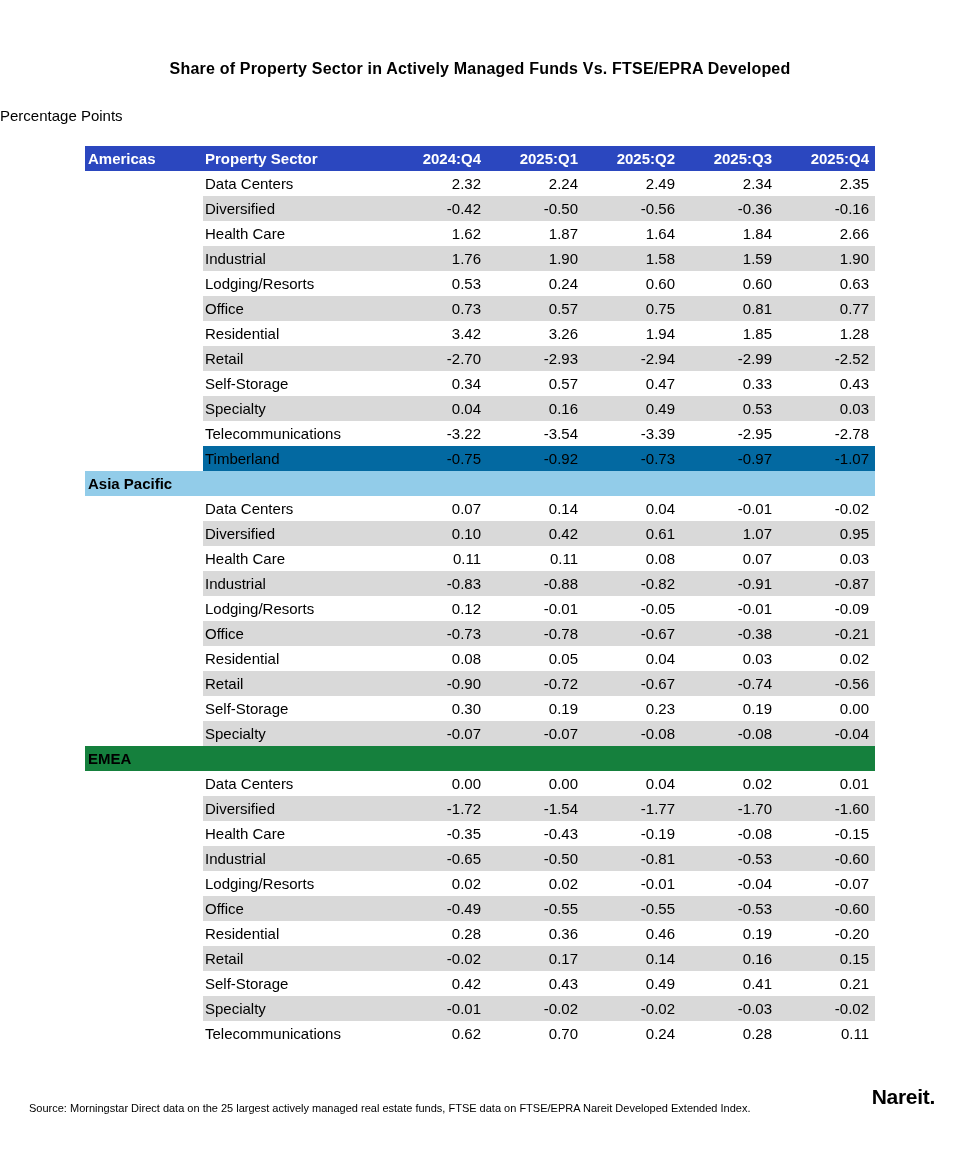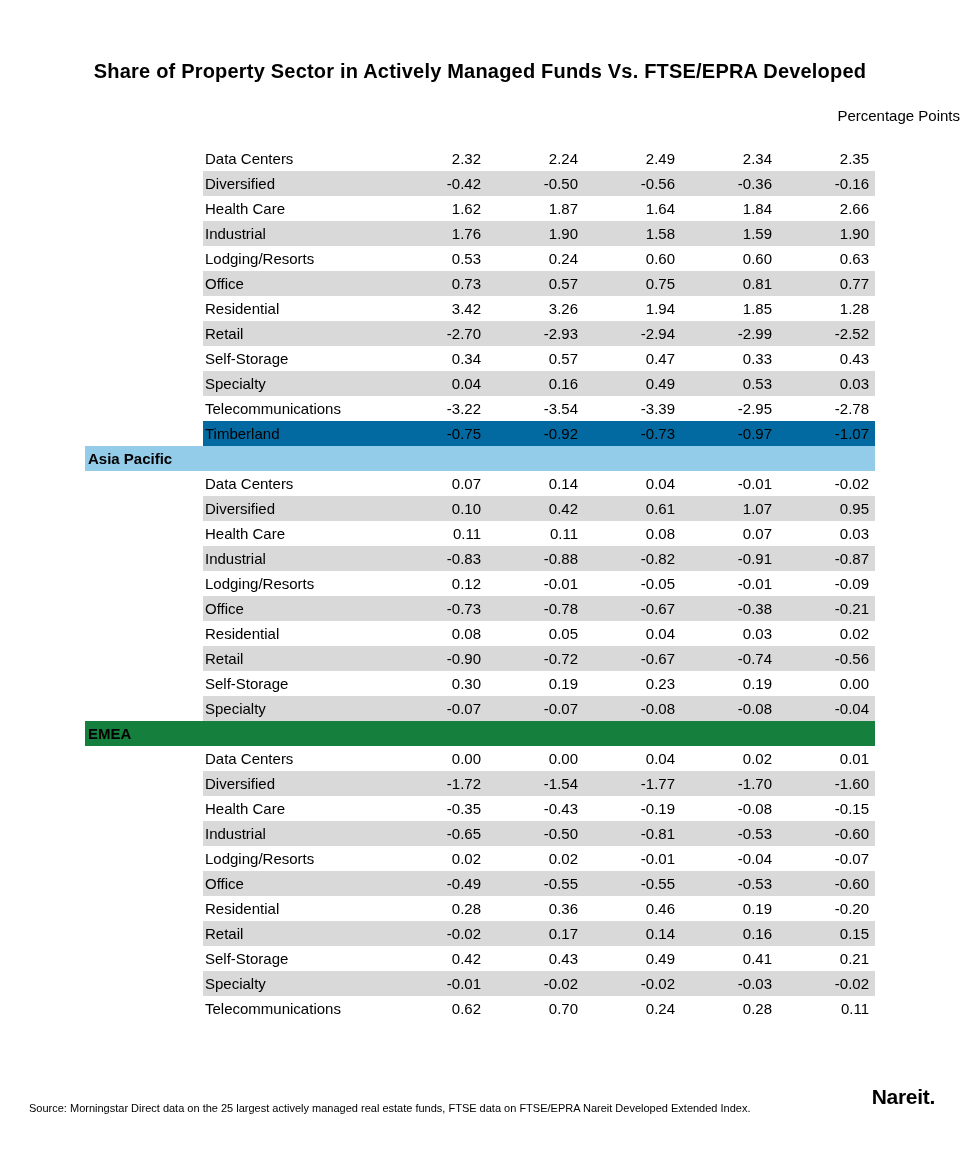--- a/index.html
+++ b/index.html
@@ -5,26 +5,26 @@
   html, body { margin: 0; padding: 0; }
   body {
     width: 960px; height: 1152px;
     background: #ffffff;
     font-family: "Liberation Sans", sans-serif;
     position: relative;
     color: #000;
   }
   .title {
     position: absolute; top: 60px; left: 0; width: 960px;
-    text-align: center; font-size: 20px; font-weight: bold;
+    text-align: center; font-size: 16px; font-weight: bold;
     letter-spacing: 0.2px;
   }
   .subtitle {
     position: absolute; top: 107px; left: 0; width: 960px;
-    text-align: right; font-size: 15px;
+    text-align: left; font-size: 15px;
   }
   .table {
     position: absolute; left: 85px; top: 146px; width: 790px;
   }
   .row { display: flex; height: 25px; font-size: 15px; line-height: 25px; }
   .header-row { color: #ffffff; font-weight: bold; }
   .cell-region { width: 118px; padding-left: 3px; box-sizing: border-box; flex: none; white-space: nowrap; overflow: hidden; }
   .stripe-zone { display: flex; flex: 1; }
   .cell-sector { width: 187px; padding-left: 2px; box-sizing: border-box; flex: none; white-space: nowrap; }
   .cell-val { width: 97px; flex: none; text-align: right; padding-right: 6px; box-sizing: border-box; }
@@ -41,20 +41,31 @@
     font-size: 21px; font-weight: 800; letter-spacing: -0.3px;
   }
 </style>
 </head>
 <body>
 
 <div class="title">Share of Property Sector in Actively Managed Funds Vs. FTSE/EPRA Developed</div>
 <div class="subtitle">Percentage Points</div>
 
 <div class="table">
+    <div class="row header-row" style="background: rgb(43, 71, 191);">
+      <div class="cell-region">Americas</div>
+      <div class="stripe-zone">
+        <div class="cell-sector">Property Sector</div>
+        <div class="cell-val">2024:Q4</div>
+        <div class="cell-val">2025:Q1</div>
+        <div class="cell-val">2025:Q2</div>
+        <div class="cell-val">2025:Q3</div>
+        <div class="cell-val">2025:Q4</div>
+      </div>
+    </div>
     <div class="row">
       <div class="cell-region"></div>
       <div class="stripe-zone">
         <div class="cell-sector">Data Centers</div>
         <div class="cell-val">2.32</div>
         <div class="cell-val">2.24</div>
         <div class="cell-val">2.49</div>
         <div class="cell-val">2.34</div>
         <div class="cell-val">2.35</div>
       </div>

